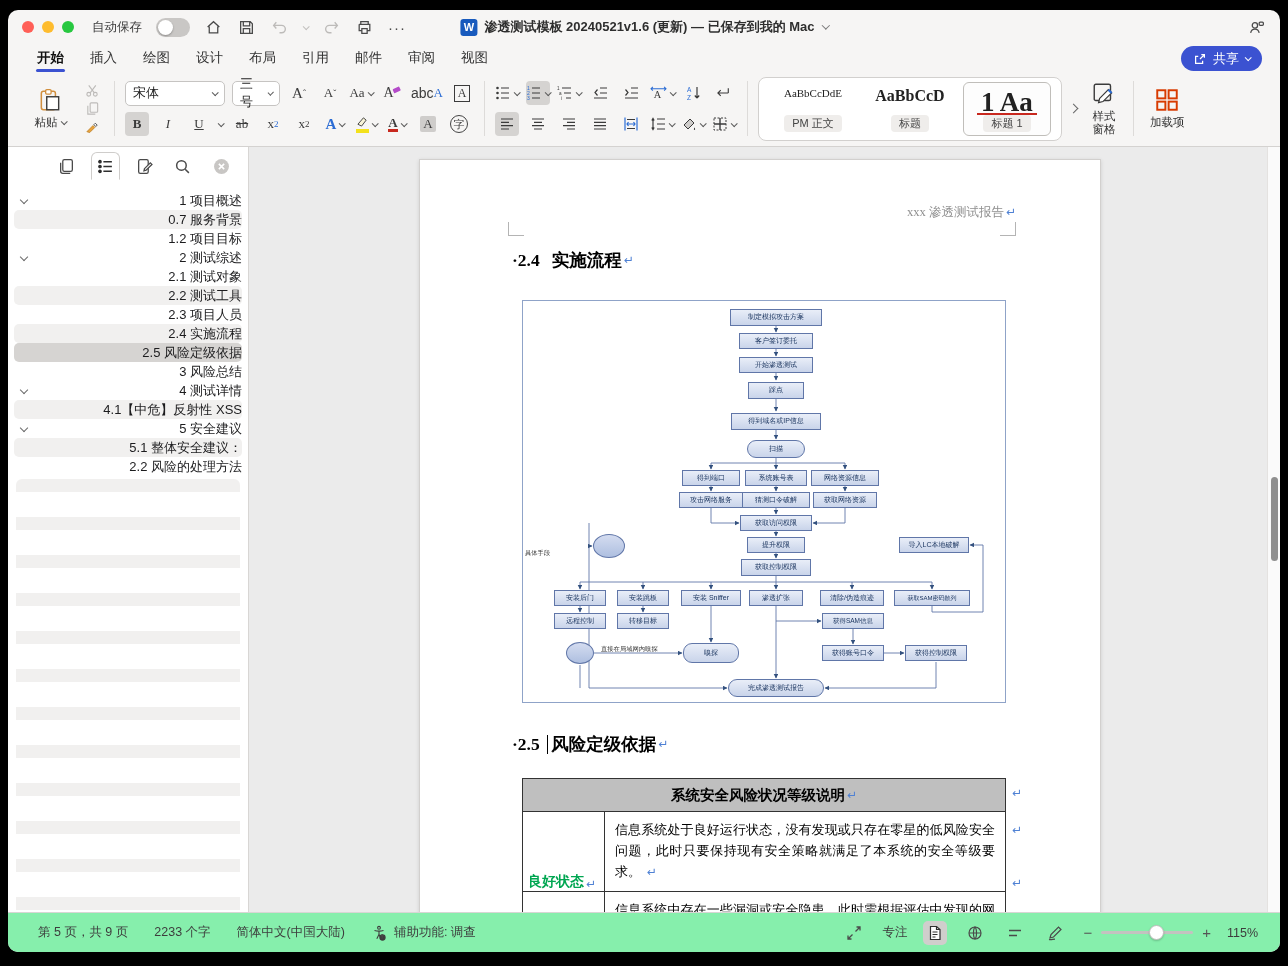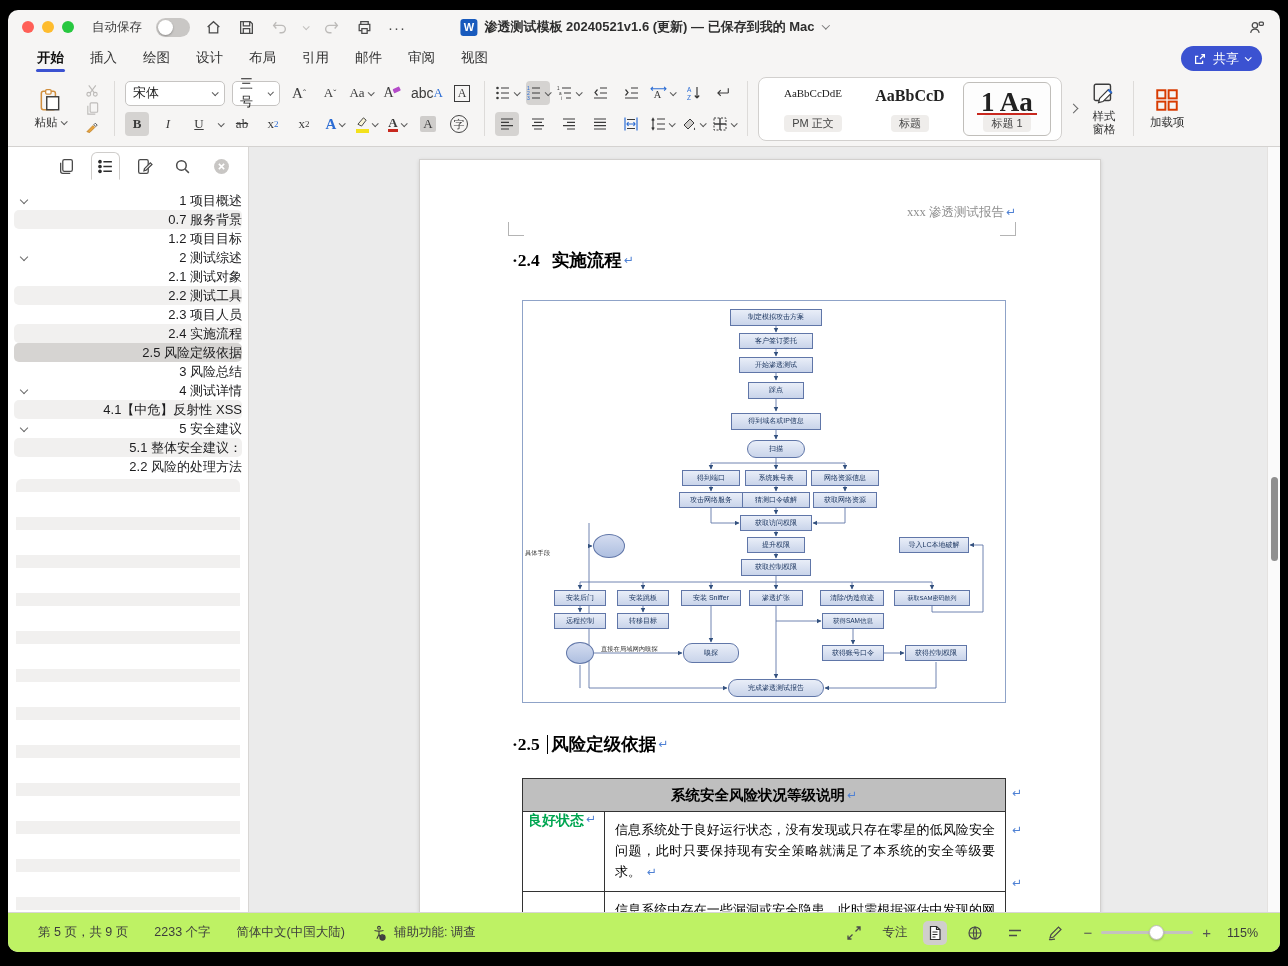--- a/index.html
+++ b/index.html
@@ -98,30 +98,30 @@
   .fnode { position:absolute; display:flex; align-items:center; justify-content:center; text-align:center; font-size:7px; color:#1c3660; background:linear-gradient(#e9eef8,#c9d4ea); border:1px solid #6076a8; line-height:1.05; padding:1px; }
   .fnode.stad { border-radius:9px; }
   .fnode.ell { border-radius:50%; background:linear-gradient(#d4dcf0,#aebfe0); }
   .flabel { position:absolute; font-size:6.3px; color:#333; white-space:nowrap; }
   .flow svg { position:absolute; inset:0; width:100%; height:100%; }
 
   
   .rtable { position:absolute; left:102px; top:618px; width:484px; border:1px solid #333; border-bottom:none; font-family:"Liberation Serif", serif; }
   .t-head { height:33px; background:#bfbfbf; display:flex; align-items:center; justify-content:center; font-weight:bold; font-size:14.5px; border-bottom:1px solid #333; }
   .t-row { display:flex; border-bottom:1px solid #333; }
-  .t-c1 { width:82px; flex:none; border-right:1px solid #333; display:flex; align-items:flex-start; padding-left:5px; font-weight:bold; font-size:14px; }
+  .t-c1 { width:82px; flex:none; border-right:1px solid #333; display:flex; align-items:flex-end; padding-left:5px; font-weight:bold; font-size:14px; }
   .t-c2 { flex:1; padding:7px 10px 8px; font-size:13px; line-height:1.62; text-align:justify; color:#000; }
   .outmark { position:absolute; font-size:12px; color:#4f81d4; left:592px; font-family:"DejaVu Sans", sans-serif; }
 
   
   .scrollbar { width:13px; flex:none; background:#fafafa; border-left:1px solid #e4e2e0; position:relative; }
   .scrollthumb { position:absolute; left:3px; width:7px; height:84px; top:330px; border-radius:4px; background:#8f8f8f; }
 
   
-  .statusbar { height:40px; flex:none; background:#bef264; border-top:1px solid #d8d6d4; display:flex; align-items:center; padding:0 22px 0 30px; font-size:12.5px; color:#3d3d3d; gap:26px; }
+  .statusbar { height:40px; flex:none; background:#86efac; border-top:1px solid #d8d6d4; display:flex; align-items:center; padding:0 22px 0 30px; font-size:12.5px; color:#3d3d3d; gap:26px; }
   .sb-right { margin-left:auto; display:flex; align-items:center; gap:16px; }
   .sbicon { width:24px; height:24px; display:flex; align-items:center; justify-content:center; border-radius:5px; }
   .sbicon svg { width:16px; height:16px; }
   .sbicon.sel { background:#d0cecc; }
   .acc { display:flex; align-items:center; gap:7px; }
   .zoomer { display:flex; align-items:center; gap:9px; }
   .ztrack { width:92px; height:3px; background:#c4c2c0; border-radius:2px; position:relative; }
   .zthumb { position:absolute; top:-6px; left:52%; width:15px; height:15px; background:#fff; border:1px solid #c0bebc; border-radius:50%; box-shadow:0 1px 2px rgba(0,0,0,.2); }
   .zsign { font-size:15px; color:#555; }
 </style>

